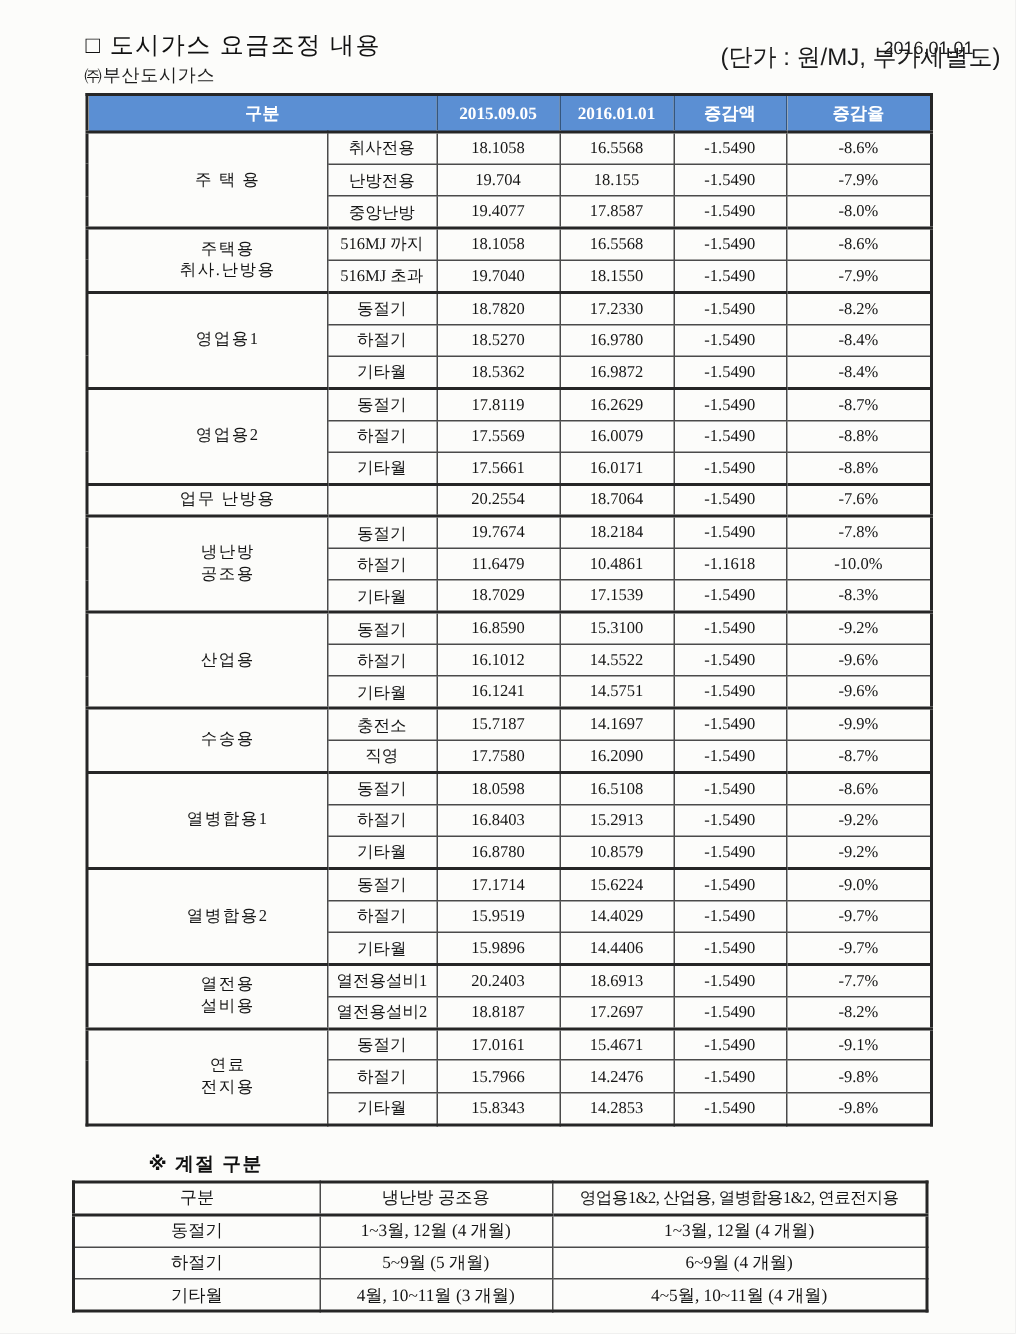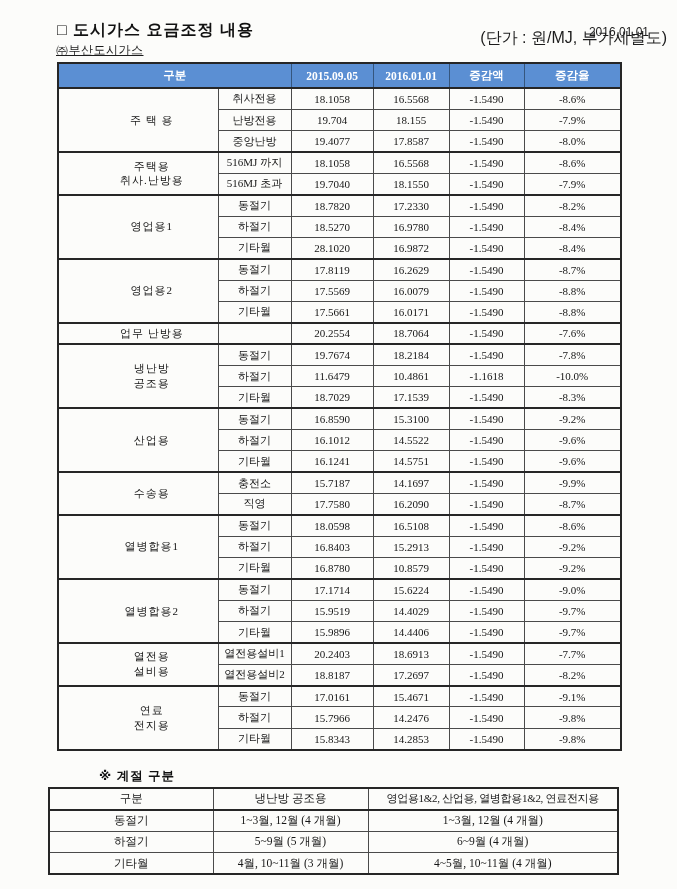--- a/index.html
+++ b/index.html
@@ -17,30 +17,30 @@
     position: relative;
     width: 677px;
     height: 889px;
     background: var(--page-bg);
     margin: 0 auto;
     overflow: hidden;
   }
   
   .doc-title {
     position: absolute; left: 57px; top: 20px;
-    font-size: 16px; font-weight: bold; letter-spacing: 1px;
+    font-size: 16px; font-weight: normal; letter-spacing: 1px;
     color: #111;
   }
   .doc-date {
     position: absolute; right: 28px; top: 25px;
     font-size: 12px; color: #1c1c1c;
   }
   .doc-company {
     position: absolute; left: 56px; top: 42px;
-    font-size: 12px; color: #1c1c1c; letter-spacing: 0.5px; text-decoration: underline;
+    font-size: 12px; color: #1c1c1c; letter-spacing: 0.5px;
   }
   .doc-unit-note {
     position: absolute; right: 10px; top: 28px;
     font-size: 16px; color: #1c1c1c;
   }
   
   table { border-collapse: collapse; table-layout: fixed; font-family: Liberation Serif, serif; }
   .rate-table {
     position: absolute; left: 57px; top: 62px; width: 563px;
     font-size: 11px;
@@ -169,21 +169,21 @@
         </tr>
         <tr>
           <td>하절기</td>
           <td>18.5270</td>
           <td>16.9780</td>
           <td>-1.5490</td>
           <td>-8.4%</td>
         </tr>
         <tr>
           <td>기타월</td>
-          <td>28.1020</td>
+          <td>18.5362</td>
           <td>16.9872</td>
           <td>-1.5490</td>
           <td>-8.4%</td>
         </tr>
         <tr class="group-start">
           <td class="g-cell" rowspan="3">영업용2</td>
           <td>동절기</td>
           <td>17.8119</td>
           <td>16.2629</td>
           <td>-1.5490</td>

